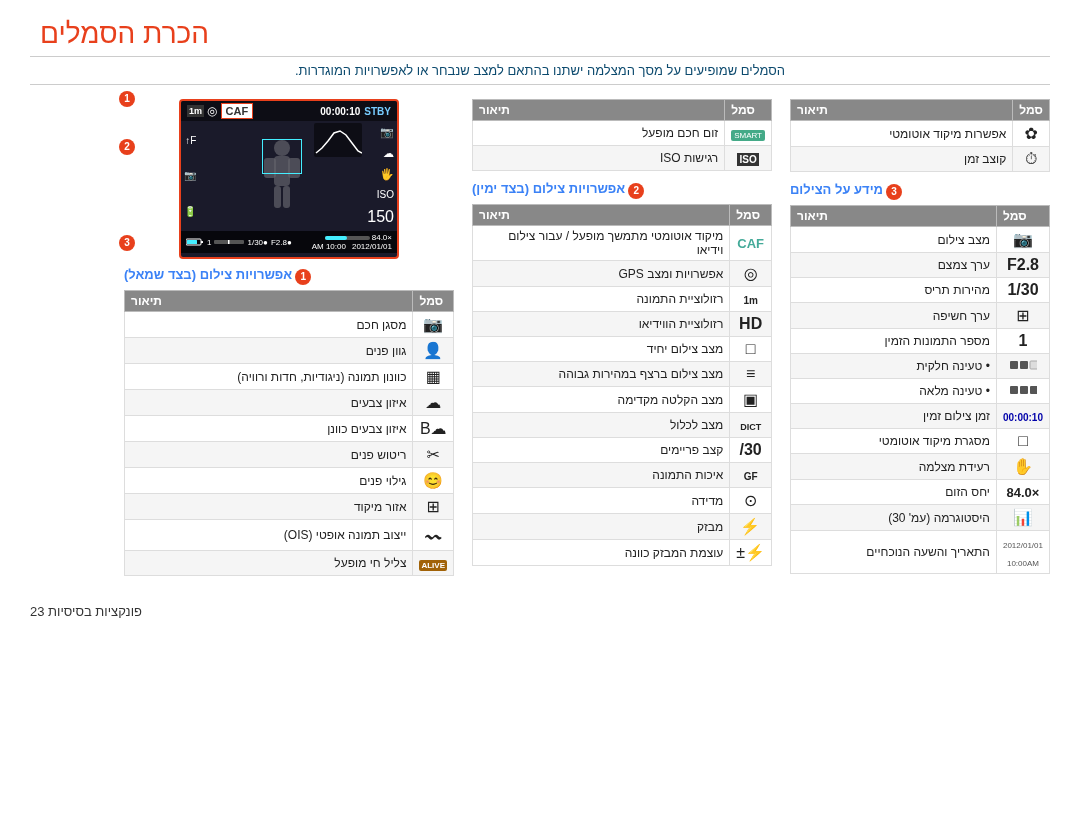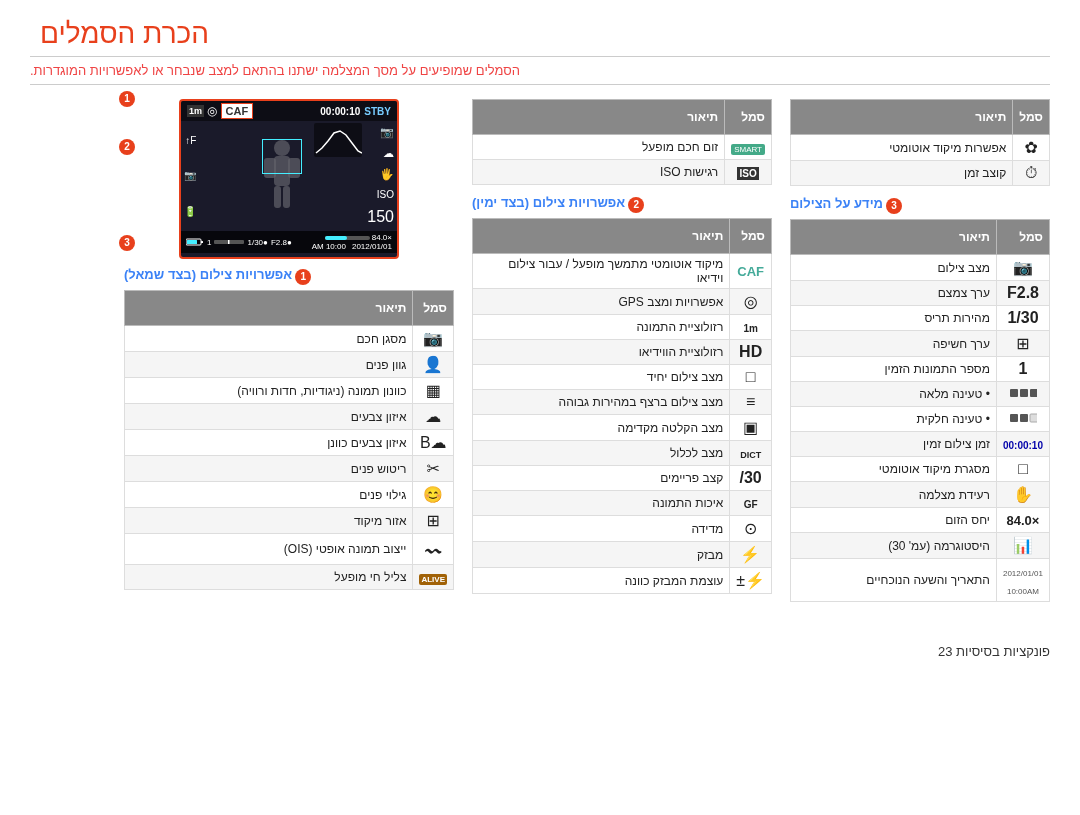--- a/index.html
+++ b/index.html
@@ -18,23 +18,23 @@
     .page-title {
       text-align: left;
       font-size: 28px;
       font-weight: normal;
       color: #e8401c;
       margin-bottom: 6px;
       direction: rtl;
       padding-left: 10px;
     }
     .page-subtitle {
-      text-align: left;
+      text-align: center;
       font-size: 13px;
-      color: #ef4444;
+      color: #0c4a6e;
       border-top: 1.5px solid #ccc;
       border-bottom: 1.5px solid #ccc;
       padding: 6px 0;
       margin-bottom: 14px;
     }
     .main-grid {
       display: grid;
       grid-template-columns: 260px 300px 330px;
       gap: 0 18px;
       direction: rtl;
@@ -51,24 +51,24 @@
       width: 100%;
       border-collapse: collapse;
       margin-bottom: 10px;
       font-size: 12px;
     }
     table thead tr {
       background: #888;
       color: #fff;
     }
     table thead th {
-      padding: 10px 6px;
+      padding: 3px 6px;
       font-weight: bold;
       font-size: 12px;
-      text-align: right;
+      text-align: left;
       border: 1px solid #bbb;
     }
     table tbody tr {
       border-bottom: 1px solid #ddd;
     }
     table tbody tr:nth-child(even) {
       background: #f5f5f5;
     }
     table tbody td {
       padding: 3px 6px;
@@ -154,22 +154,22 @@
       font-weight: bold;
       text-align: center;
       line-height: 16px;
       margin-left: 3px;
     }
     .cam-wrapper {
       position: relative;
       margin-bottom: 6px;
     }
     .bottom-page-num {
-      text-align: right;
-      margin-top: 32px;
+      text-align: left;
+      margin-top: 18px;
       font-size: 13px;
       color: #333;
       direction: rtl;
     }
     .col1, .col2, .col3 {
       direction: rtl;
     }
     .orange-num {
       display: inline-flex;
       align-items: center;
@@ -253,34 +253,34 @@
           </tr>
           <tr>
             <td class="icon-cell"><span style="font-weight:bold;">1</span></td>
             <td>מספר התמונות הזמין</td>
           </tr>
           <tr>
             <td class="icon-cell">
               <svg width="28" height="12">
                   <rect x="1" y="2" width="8" height="8" fill="#555" rx="1"></rect>
                   <rect x="11" y="2" width="8" height="8" fill="#555" rx="1"></rect>
+                  <rect x="21" y="2" width="8" height="8" fill="#ddd" rx="1" stroke="#aaa" stroke-width="1"></rect>
+                </svg>
+            </td>
+            <td>• טעינה חלקית</td>
+          </tr>
+          <tr>
+            <td class="icon-cell">
+              <svg width="28" height="12">
+                  <rect x="1" y="2" width="8" height="8" fill="#555" rx="1"></rect>
+                  <rect x="11" y="2" width="8" height="8" fill="#555" rx="1"></rect>
                   <rect x="21" y="2" width="8" height="8" fill="#555" rx="1"></rect>
                 </svg>
             </td>
             <td>• טעינה מלאה</td>
-          </tr>
-          <tr>
-            <td class="icon-cell">
-              <svg width="28" height="12">
-                  <rect x="1" y="2" width="8" height="8" fill="#555" rx="1"></rect>
-                  <rect x="11" y="2" width="8" height="8" fill="#555" rx="1"></rect>
-                  <rect x="21" y="2" width="8" height="8" fill="#ddd" rx="1" stroke="#aaa" stroke-width="1"></rect>
-                </svg>
-            </td>
-            <td>• טעינה חלקית</td>
           </tr>
           <tr>
             <td class="icon-cell"><span style="color:#00a;font-weight:bold;font-size:10px;">00:00:10</span></td>
             <td>זמן צילום זמין</td>
           </tr>
           <tr>
             <td class="icon-cell"><span>□</span></td>
             <td>מסגרת מיקוד אוטומטי</td>
           </tr>
           <tr>

